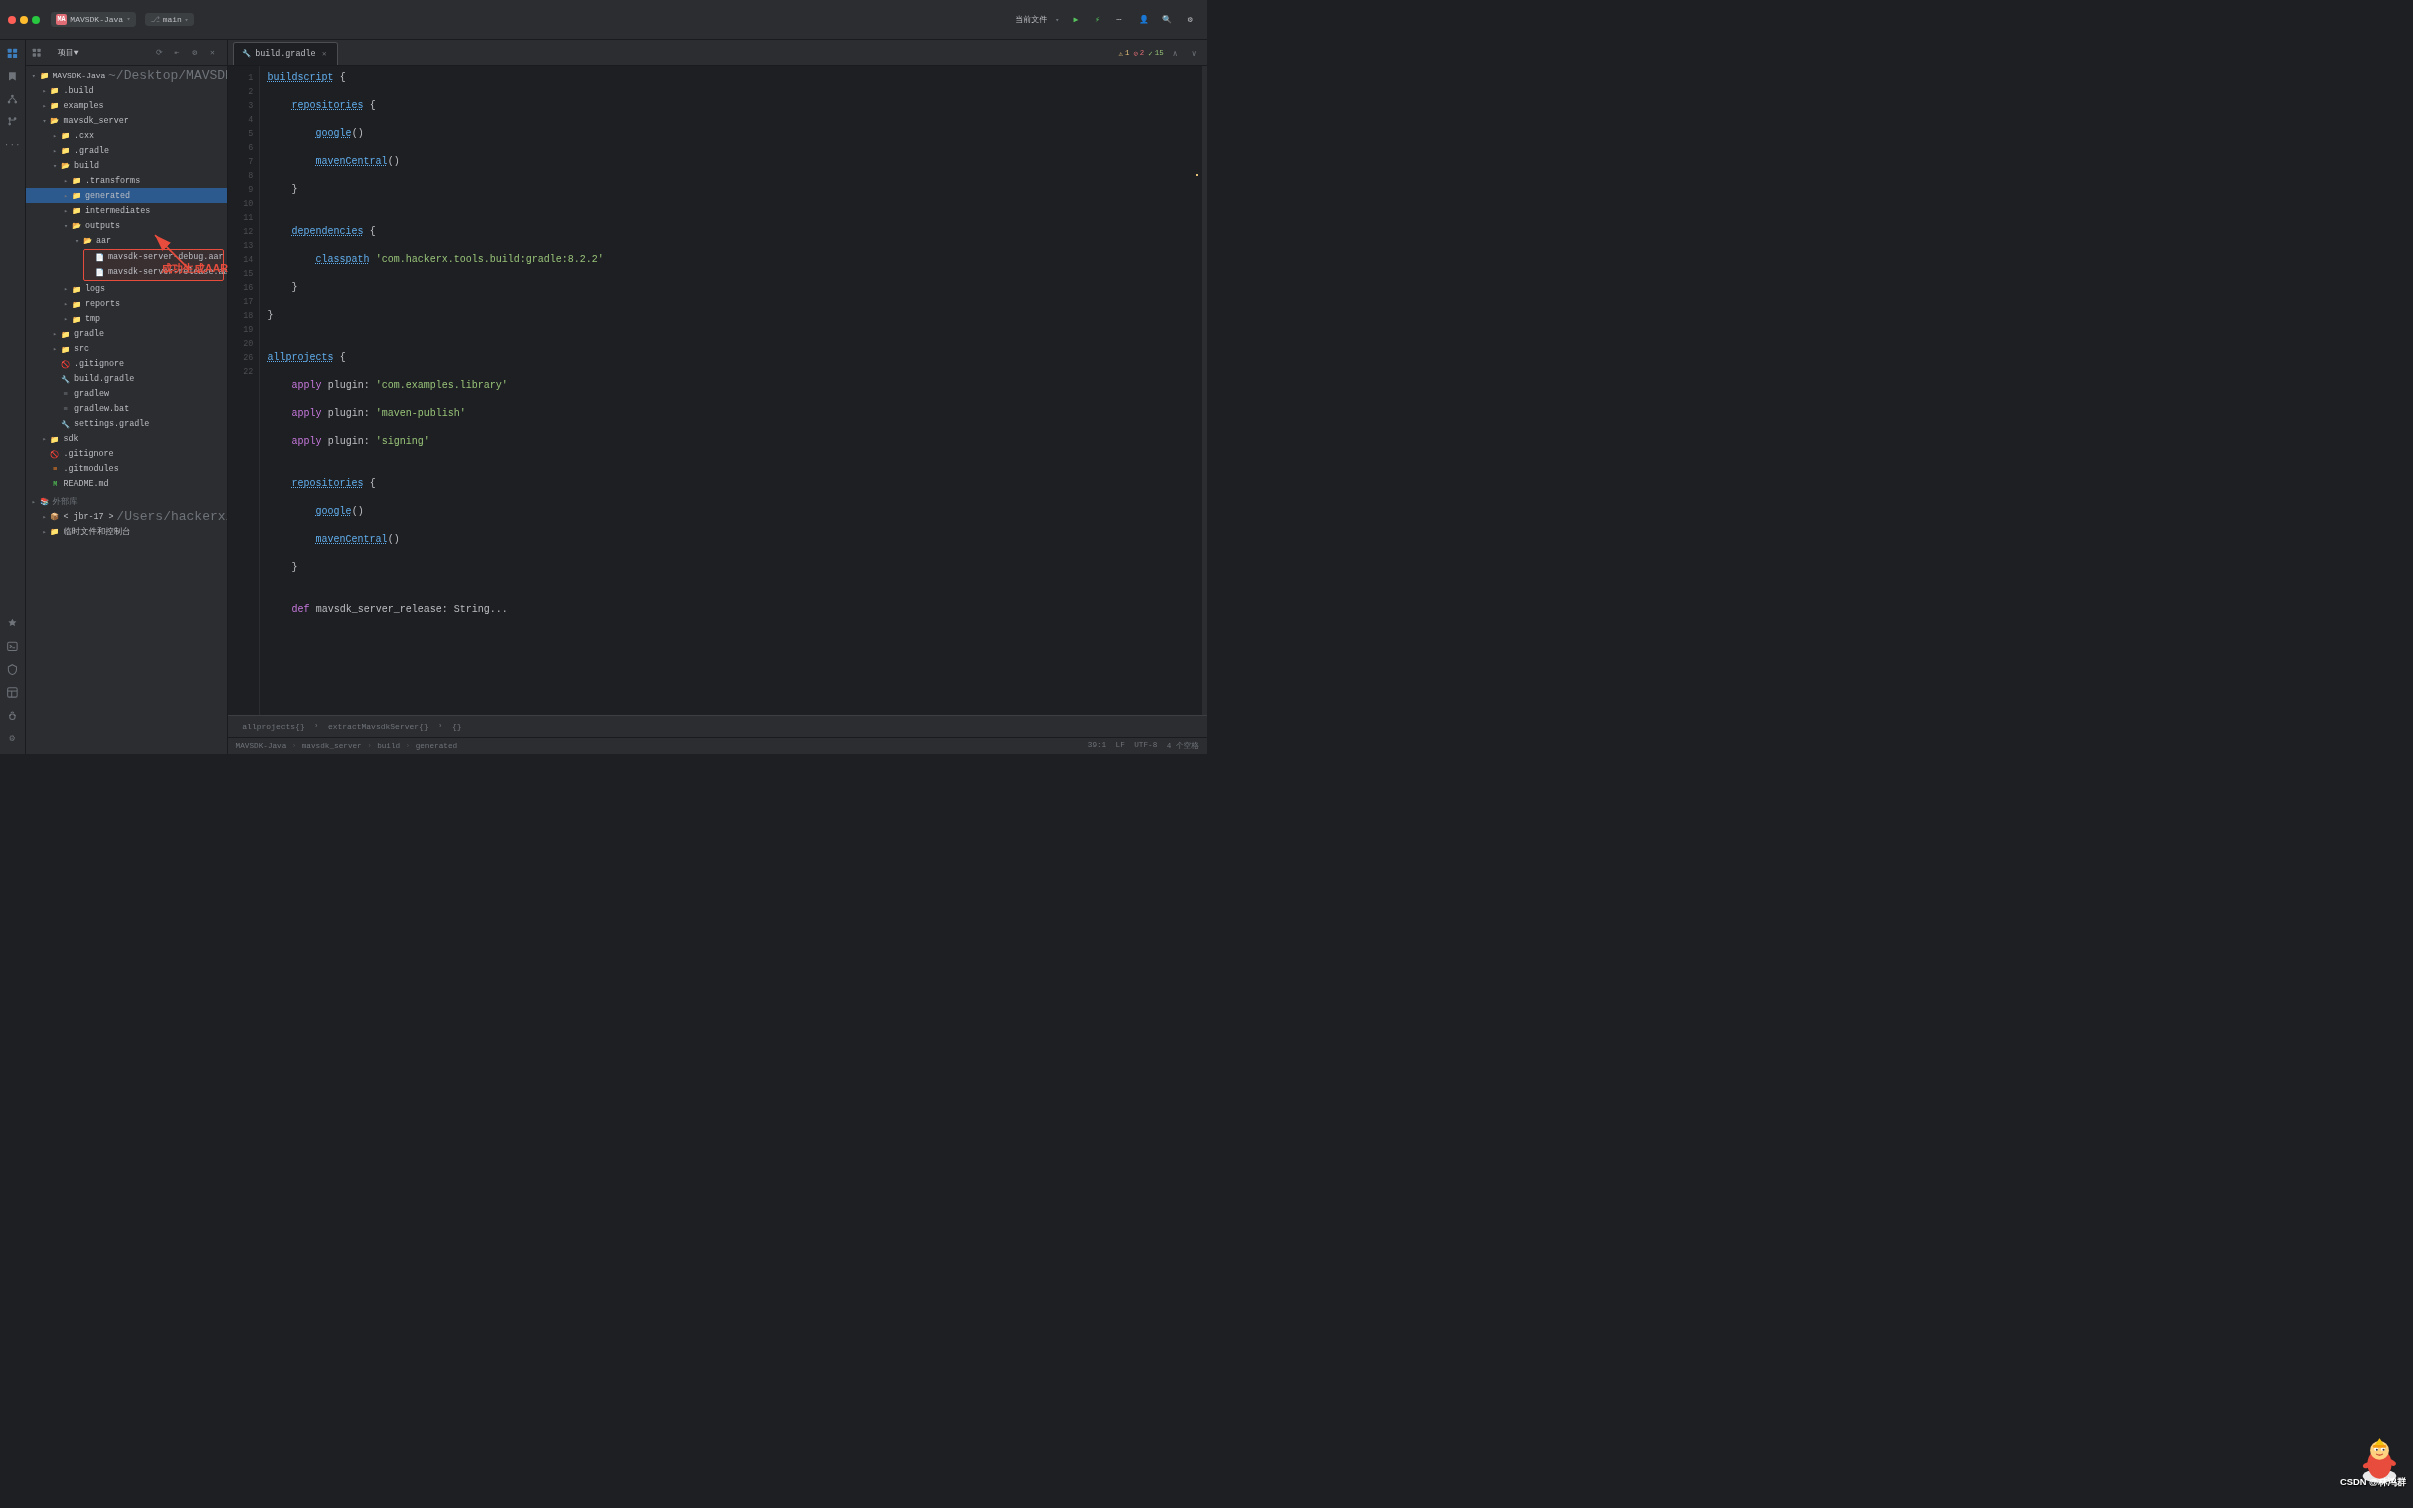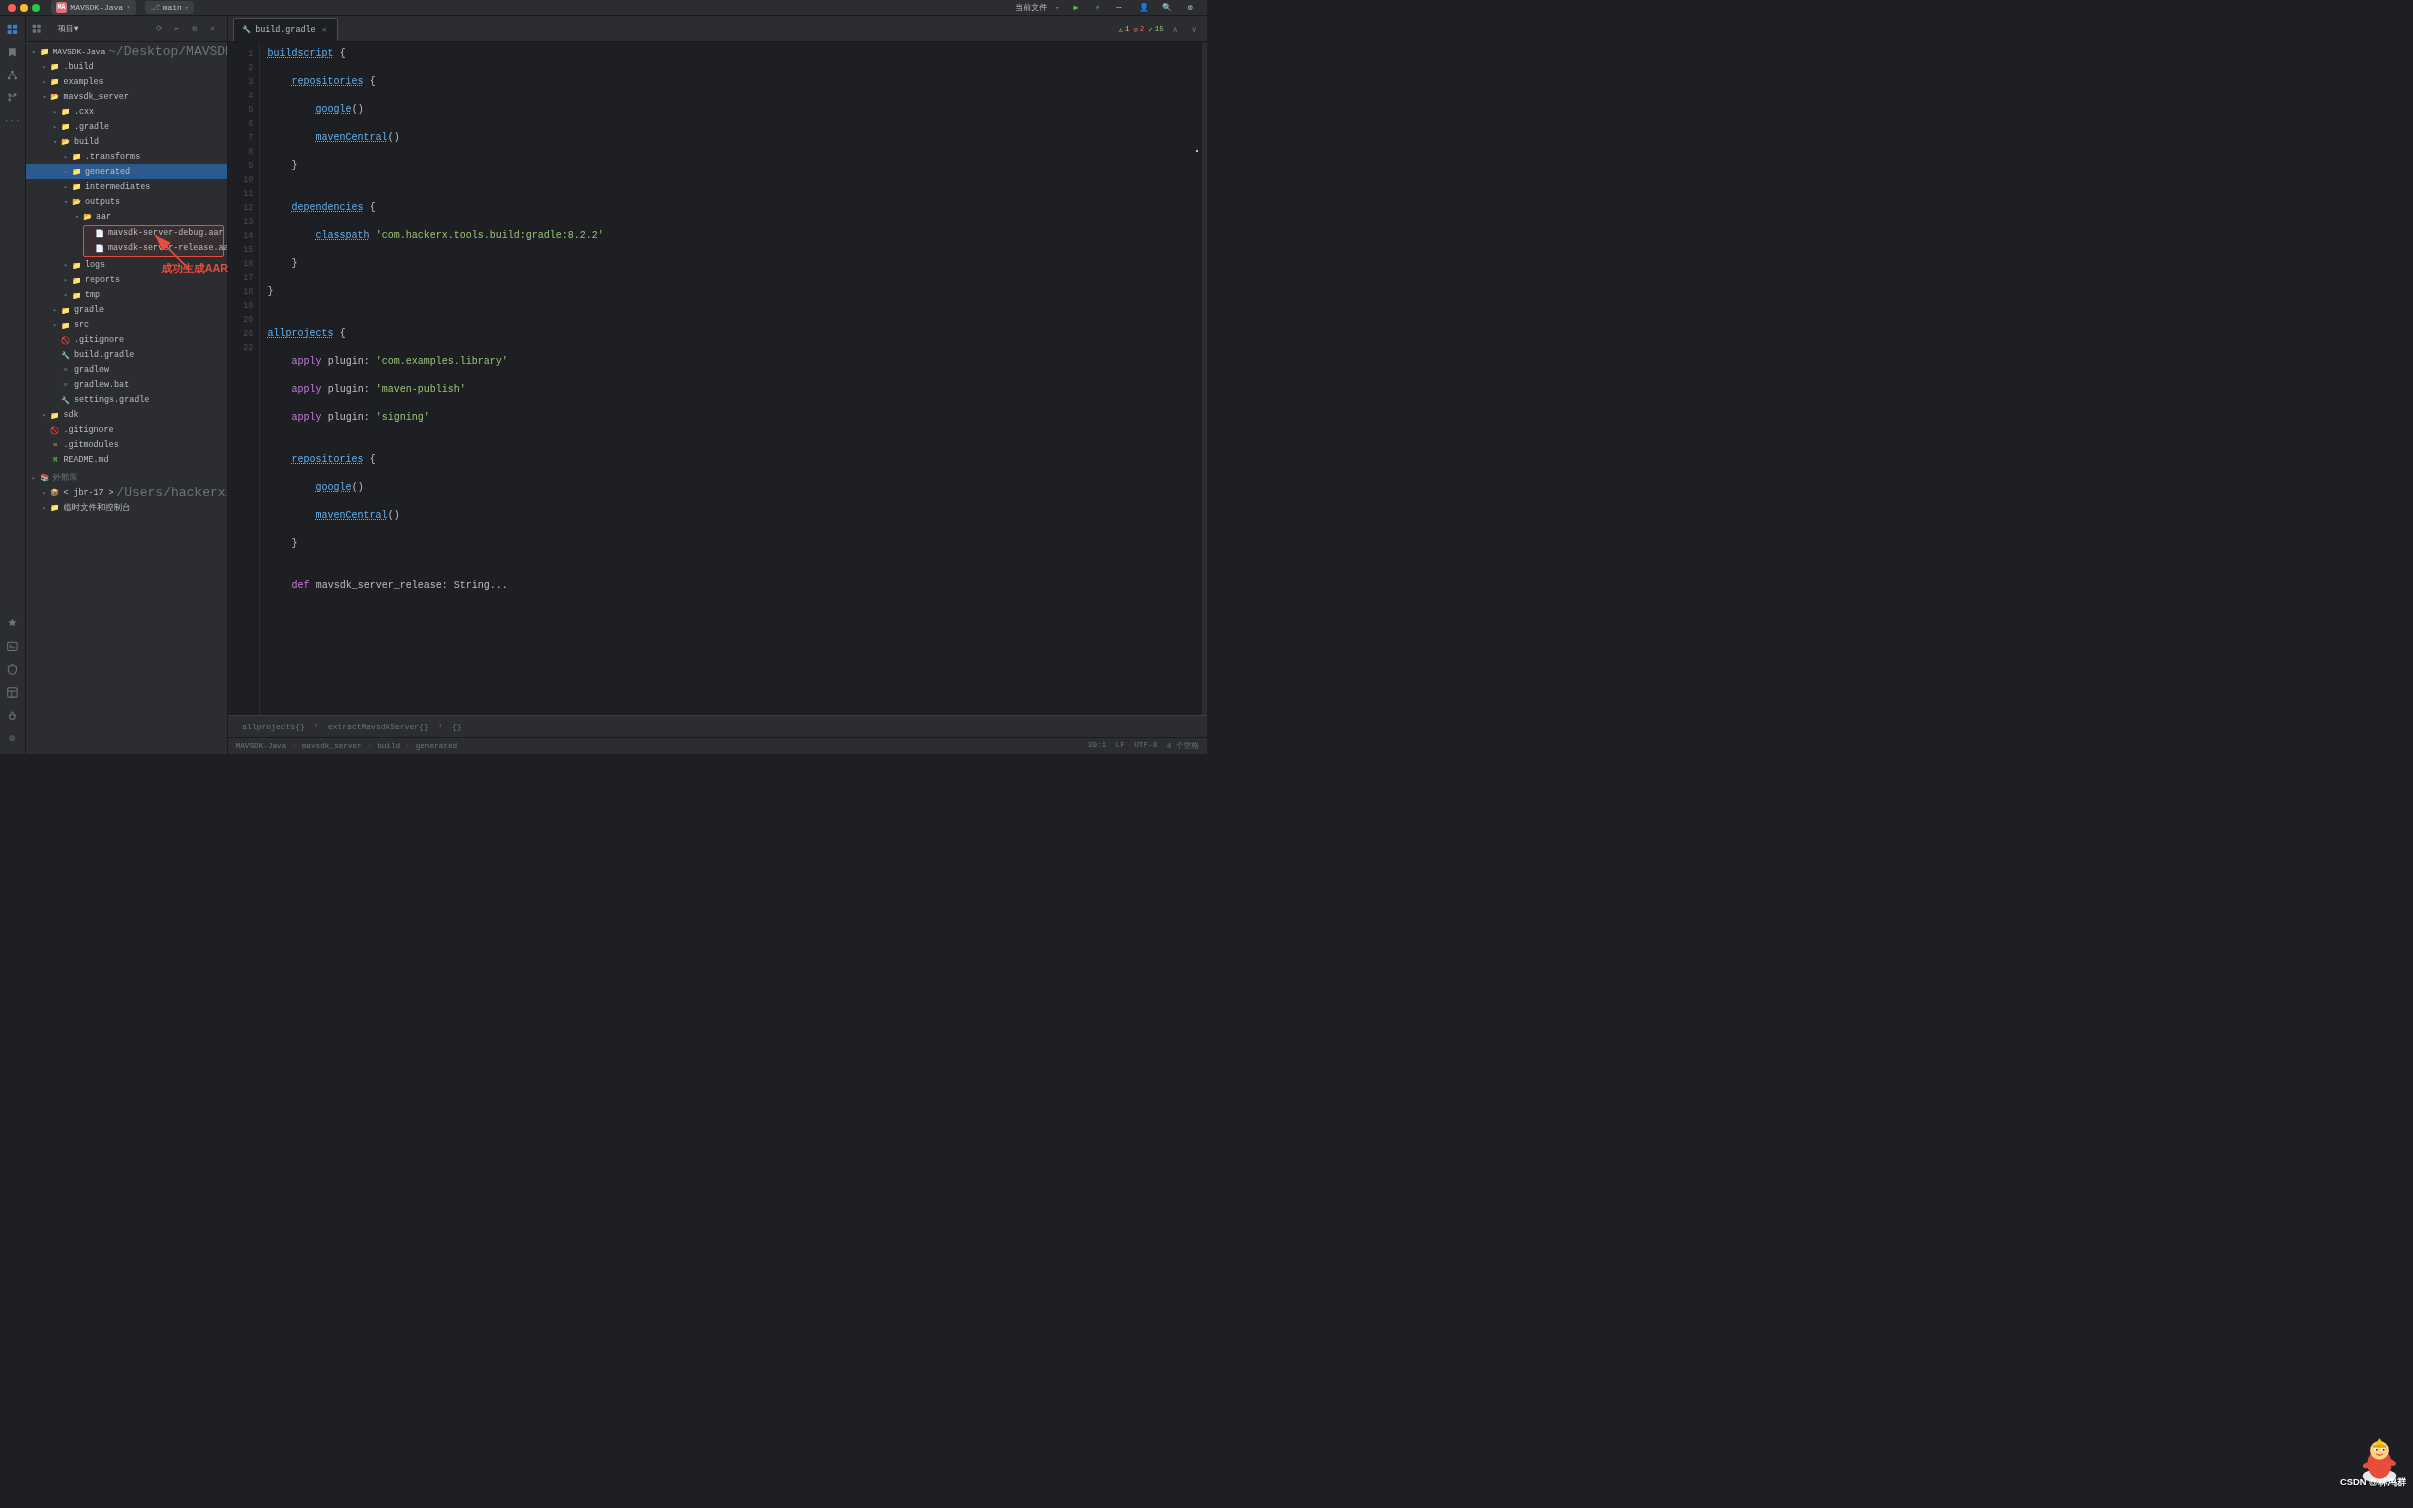--- a/index.html
+++ b/index.html
@@ -10,21 +10,21 @@
       font-size: 8.8px;
       width: 1207px;
       height: 754px;
       overflow: hidden;
       display: flex;
       flex-direction: column;
     }
 
     
     .titlebar {
-      height: 16px;
+      height: 40px;
       background: #2b2d30;
       display: flex;
       align-items: center;
       padding: 0 8px;
       gap: 5.4px;
       flex-shrink: 0;
       border-bottom: 0.7px solid #1a1b1e;
     }
     .traffic-lights {
       display: flex;

